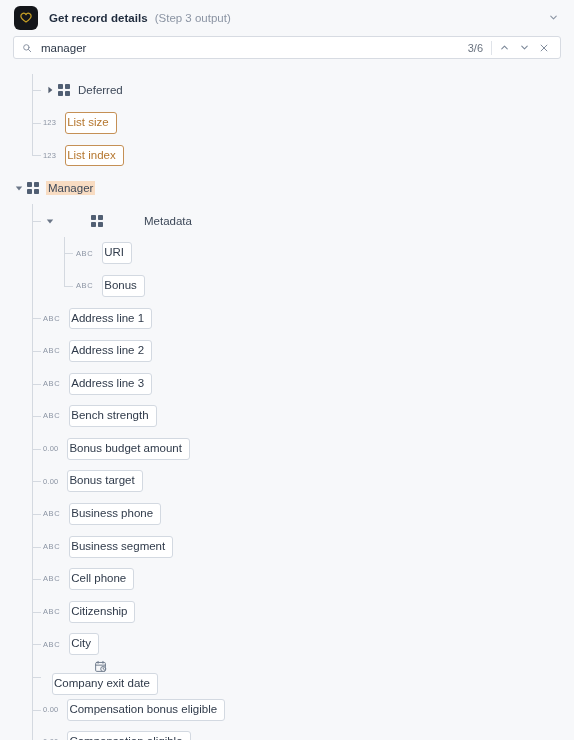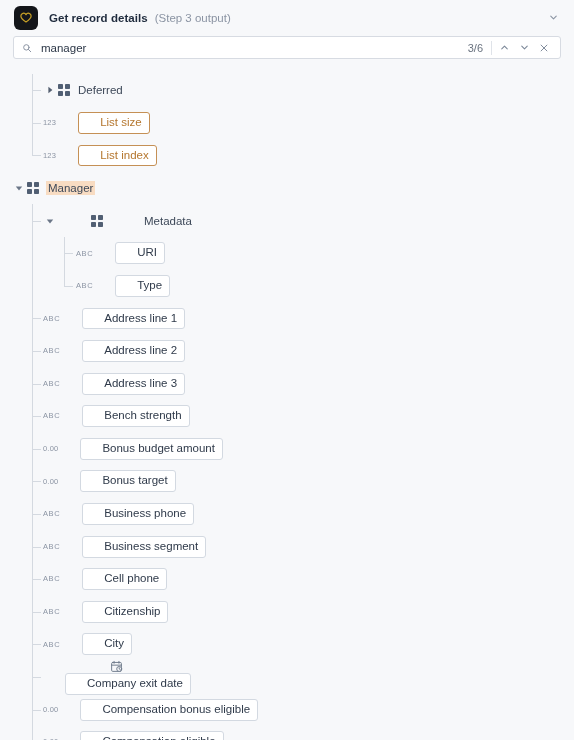--- a/index.html
+++ b/index.html
@@ -155,27 +155,27 @@
     white-space: nowrap;
     line-height: 1;
   }
   .type-icon.num { font-size: 7.5px; letter-spacing: 0.2px; }
   .type-icon.cal {
     display: flex; align-items: center; justify-content: center;
     width: 14px; height: 14px;
   }
 
   .chip {
-    margin-left: 22px;
+    margin-left: 9px;
     border: 1px solid #d3d9e1;
     background: #ffffff;
     border-radius: 3px;
     font-size: 11.5px;
     color: #2f3a4a;
-    padding: 3px 7px 4px 21px;
+    padding: 3px 7px 4px 1px;
     line-height: 1.12;
     white-space: nowrap;
     cursor: pointer;
   }
   .chip.match {
     border-color: #c59055;
     color: #b5772f;
   }
 </style>
 </head>
@@ -319,21 +319,21 @@
         <span class="type-icon">ABC</span>
         <span class="chip">URI</span>
       </div>
     </div>
     <div class="row">
       <div class="guide v" style="left: 31.5px;"></div>
       <div class="guide v half-top" style="left: 64px;"></div>
       <div class="guide h" style="left: 64px;"></div>
       <div class="row-inner" style="padding-left: 76px;">
         <span class="type-icon">ABC</span>
-        <span class="chip">Type</span>
+        <span class="chip">Bonus</span>
       </div>
     </div>
     <div class="row">
       <div class="guide v" style="left: 31.5px;"></div>
       <div class="guide h" style="left: 31.5px;"></div>
       <div class="row-inner" style="padding-left: 43px;">
         <span class="type-icon">ABC</span>
         <span class="chip">Address line 1</span>
       </div>
     </div>

